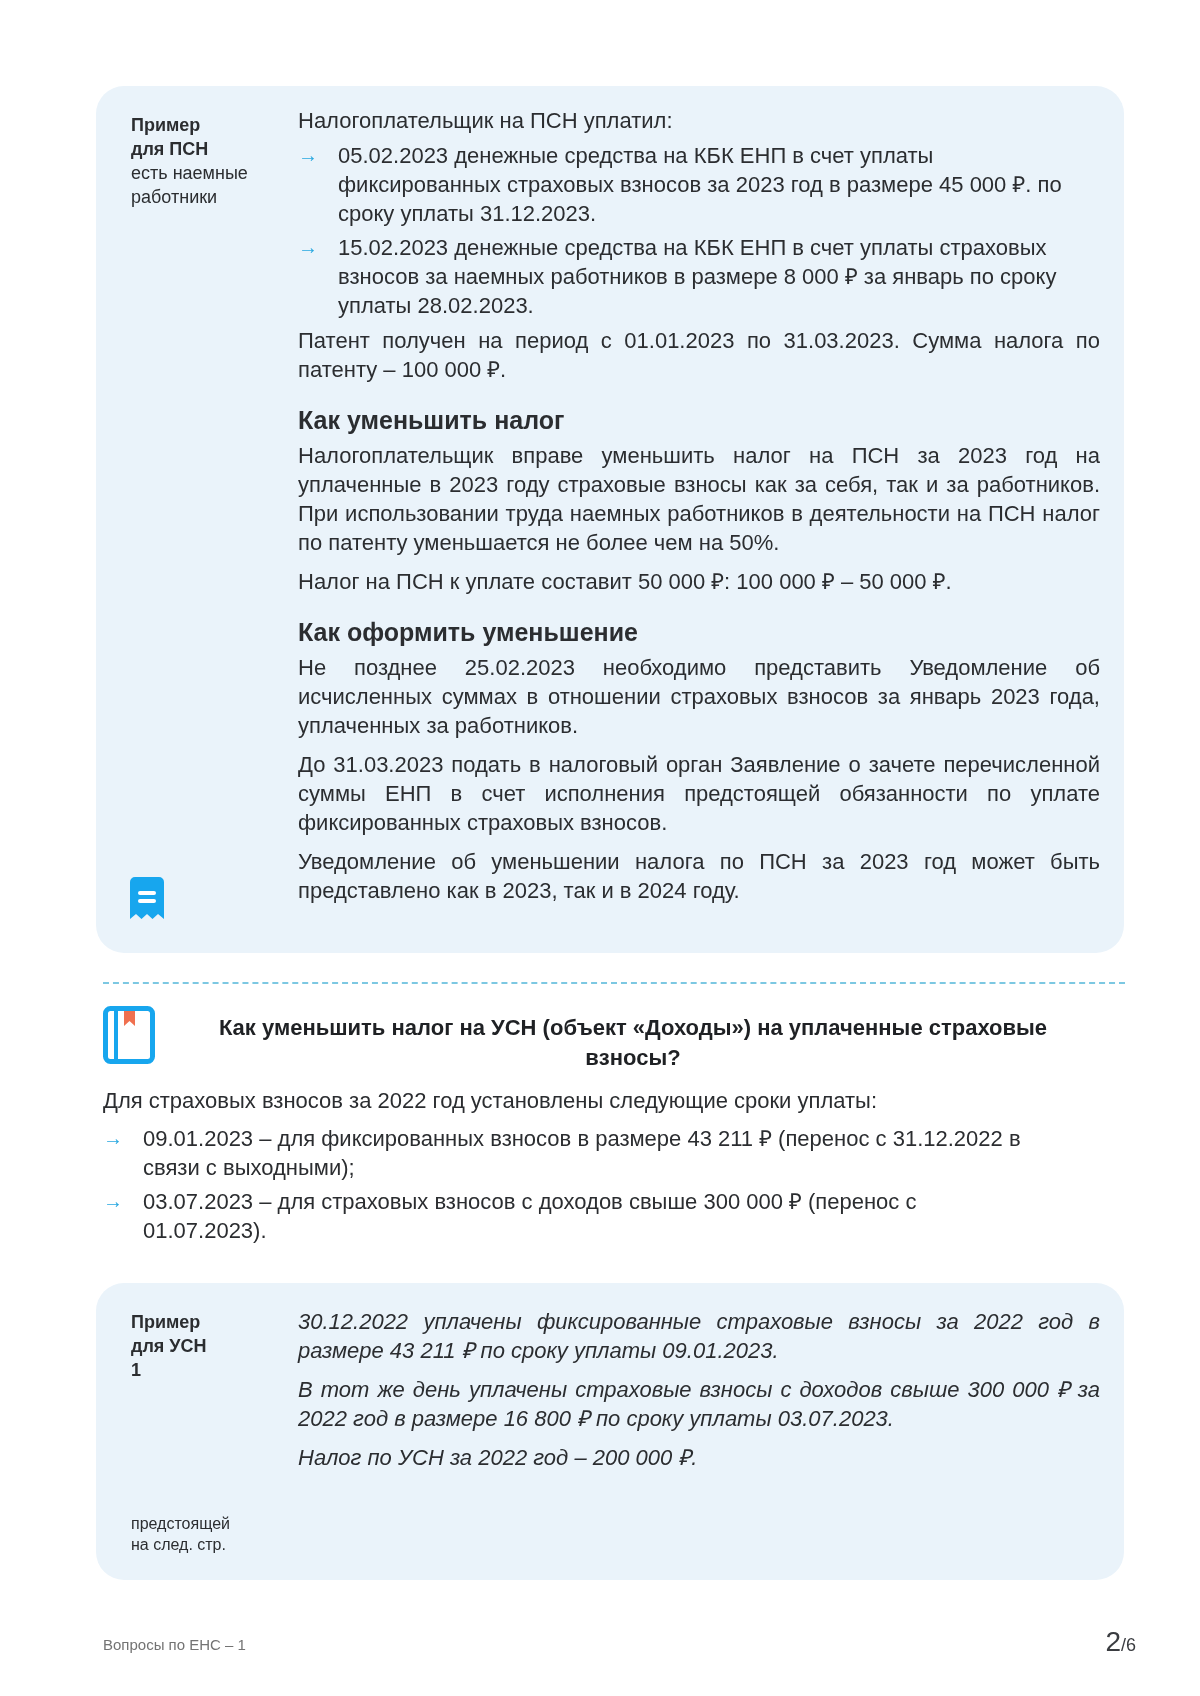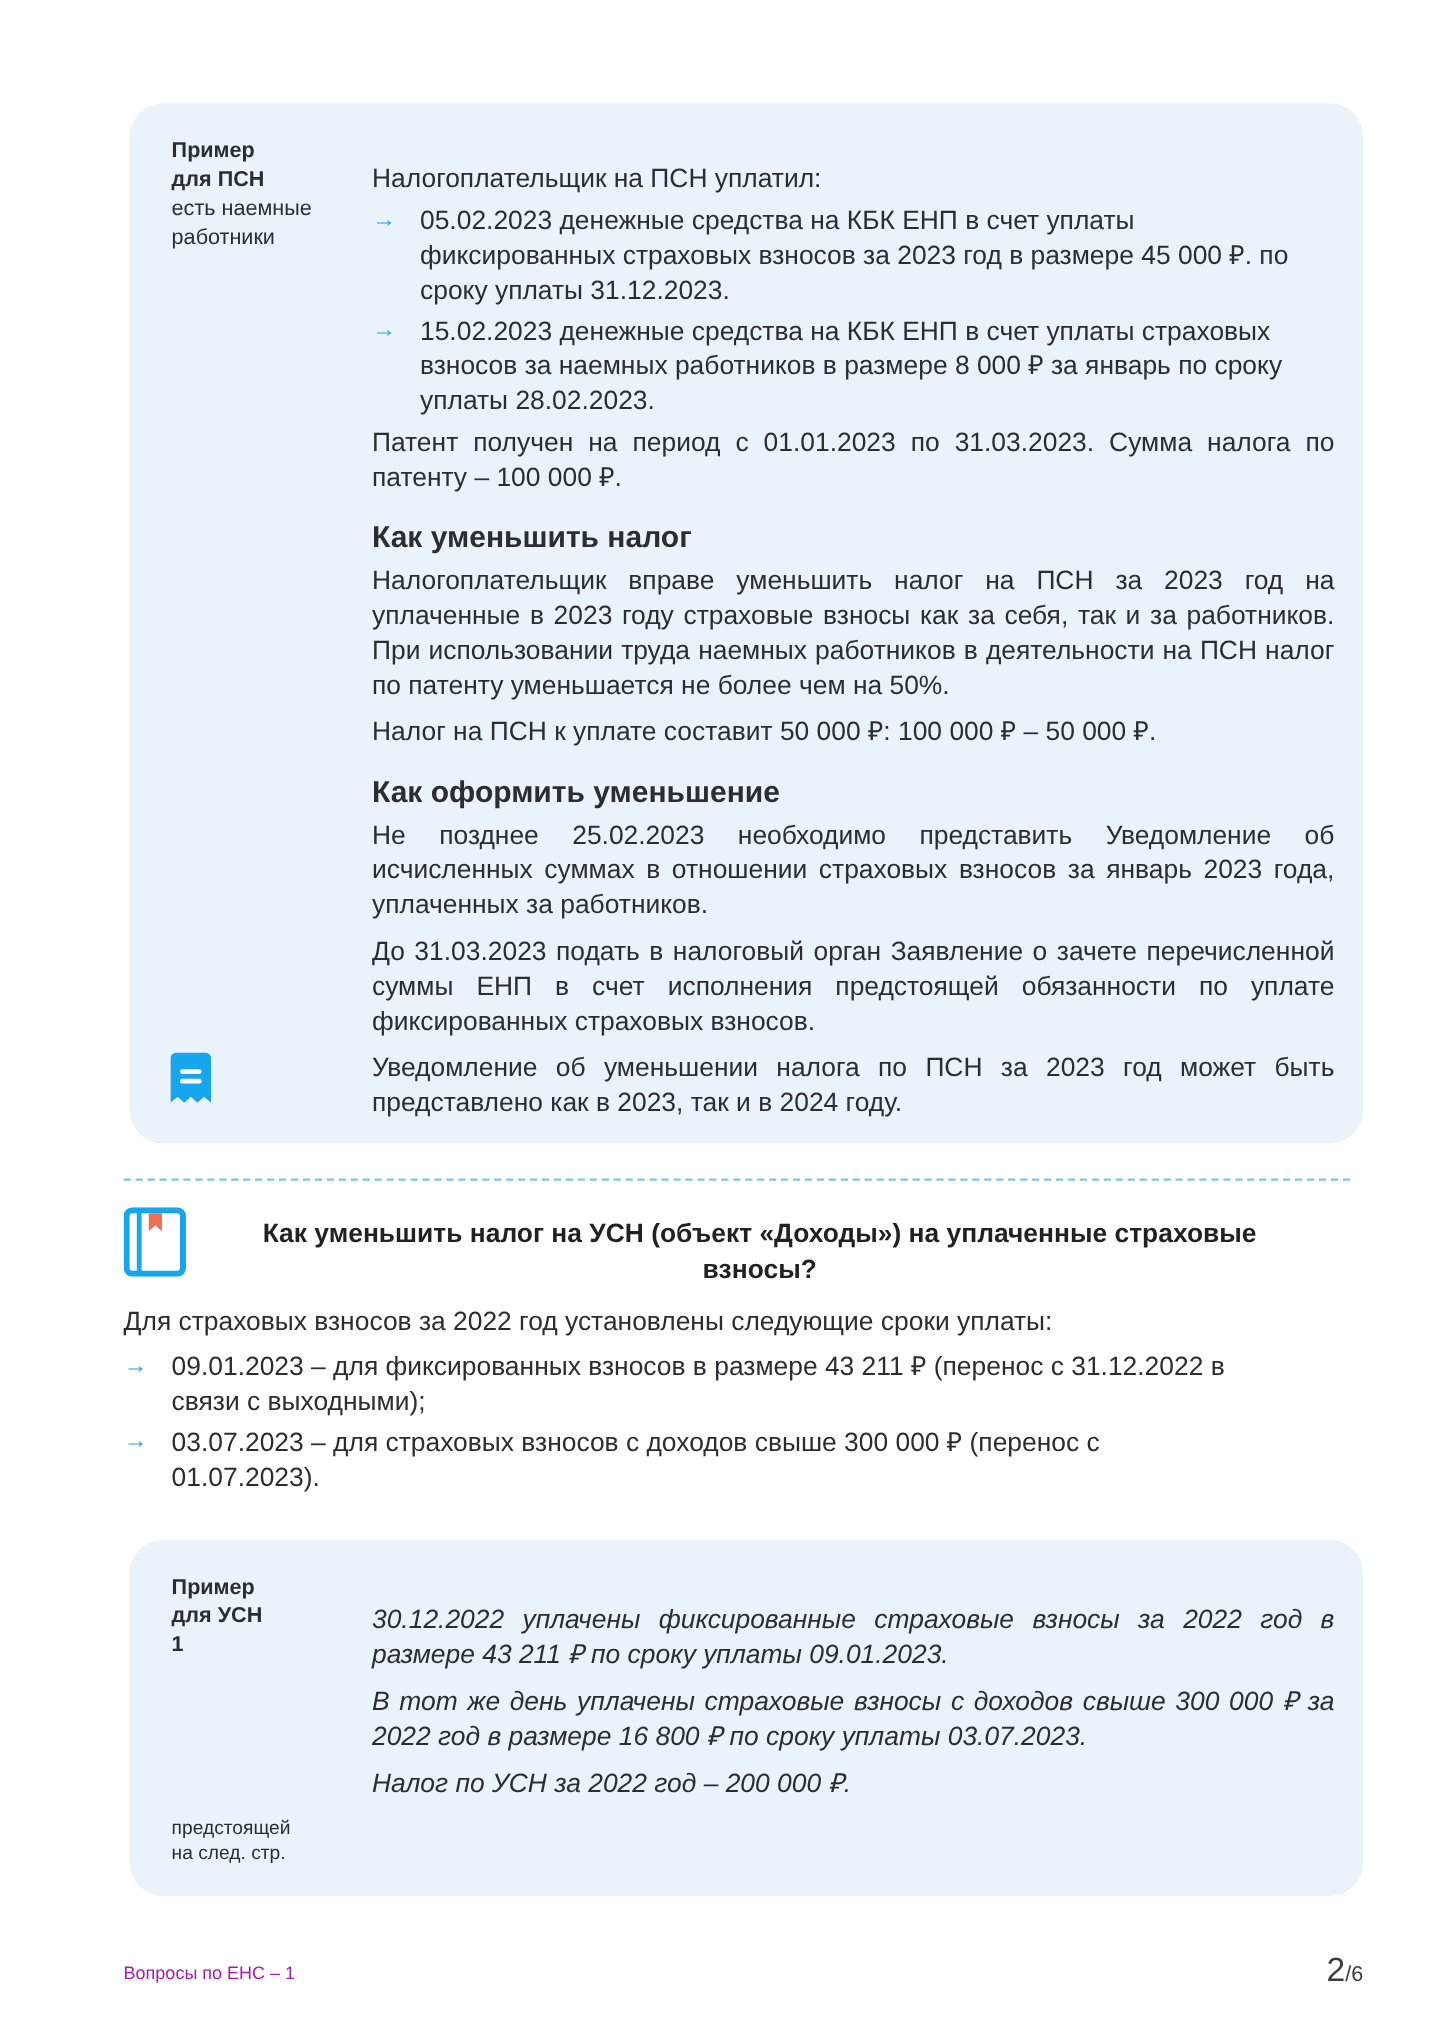--- a/index.html
+++ b/index.html
@@ -1,37 +1,37 @@
 <!DOCTYPE html>
 <html><head>
 <meta charset="utf-8">
 <style>
   html, body { margin:0; padding:0; background:#ffffff; }
   body { width:1200px; height:1696px; position:relative; overflow:hidden;
          font-family:"Liberation Sans", sans-serif; color:#2b2d30; }
-  .card { position:absolute; left:108px; width:1028px; background:#eaf3fa; border-radius:28px; }
+  .card { position:absolute; left:96px; width:1028px; background:#eaf3fa; border-radius:28px; }
   #card1 { top:86px; height:867px; }
   #card2 { top:1283px; height:297px; }
   .label { position:absolute; left:35px; font-size:18px; line-height:24px; color:#2b2d30; }
   .label b { font-weight:700; display:block; }
-  .content { position:absolute; left:202px; right:24px; font-size:22px; line-height:29px; text-align:justify;margin-top:28px; }
+  .content { position:absolute; left:202px; right:24px; font-size:22px; line-height:29px; text-align:justify; }
   .content p { margin:0 0 10px 0; }
   .content h3 { margin:22px 0 6px 0; font-size:25px; line-height:29px; font-weight:700; }
   ul.arrows { list-style:none; margin:0 0 6px 0; padding:0; }
   ul.arrows li { position:relative; padding-left:40px; margin-bottom:5px; text-align:left; }
   ul.arrows li .arr { position:absolute; left:0; top:0; color:#29a8e0; font-size:20px; }
   .receipt { position:absolute; left:34px; top:791px; width:34px; height:42px; }
   .divider { position:absolute; left:103px; top:982px; width:1022px; border-top:2px dashed #7cc8e2; }
   .book { position:absolute; left:103px; top:1006px; width:52px; height:58px; }
   .q-title { position:absolute; left:183px; top:1013px; width:900px; font-size:22px; line-height:30px; font-weight:700; color:#1f2124;text-align:center; }
   .intro { position:absolute; left:103px; top:1086px; width:1030px; font-size:22px; line-height:29px; }
   .intro p { margin:0 0 9px 0; }
   .intro ul.arrows li { padding-left:40px; }
   .cont-note { position:absolute; left:35px; top:230px; font-size:16px; line-height:21px; }
-  .footer-left { position:absolute; left:103px; top:1636px; font-size:15px; color:#a21caf;text-align:center; }
+  .footer-left { position:absolute; left:103px; top:1636px; font-size:15px; color:#737373;text-align:center; }
   .footer-right { position:absolute; right:64px; top:1626px; color:#3a3c40; font-weight:400; }
   .footer-right .cur { font-size:28px; }
   .footer-right .tot { font-size:18px; }
 </style>
 </head>
 <body>
 
 <div id="card1" class="card">
   <div class="label" style="top:27px;">
     <b>Пример</b>

